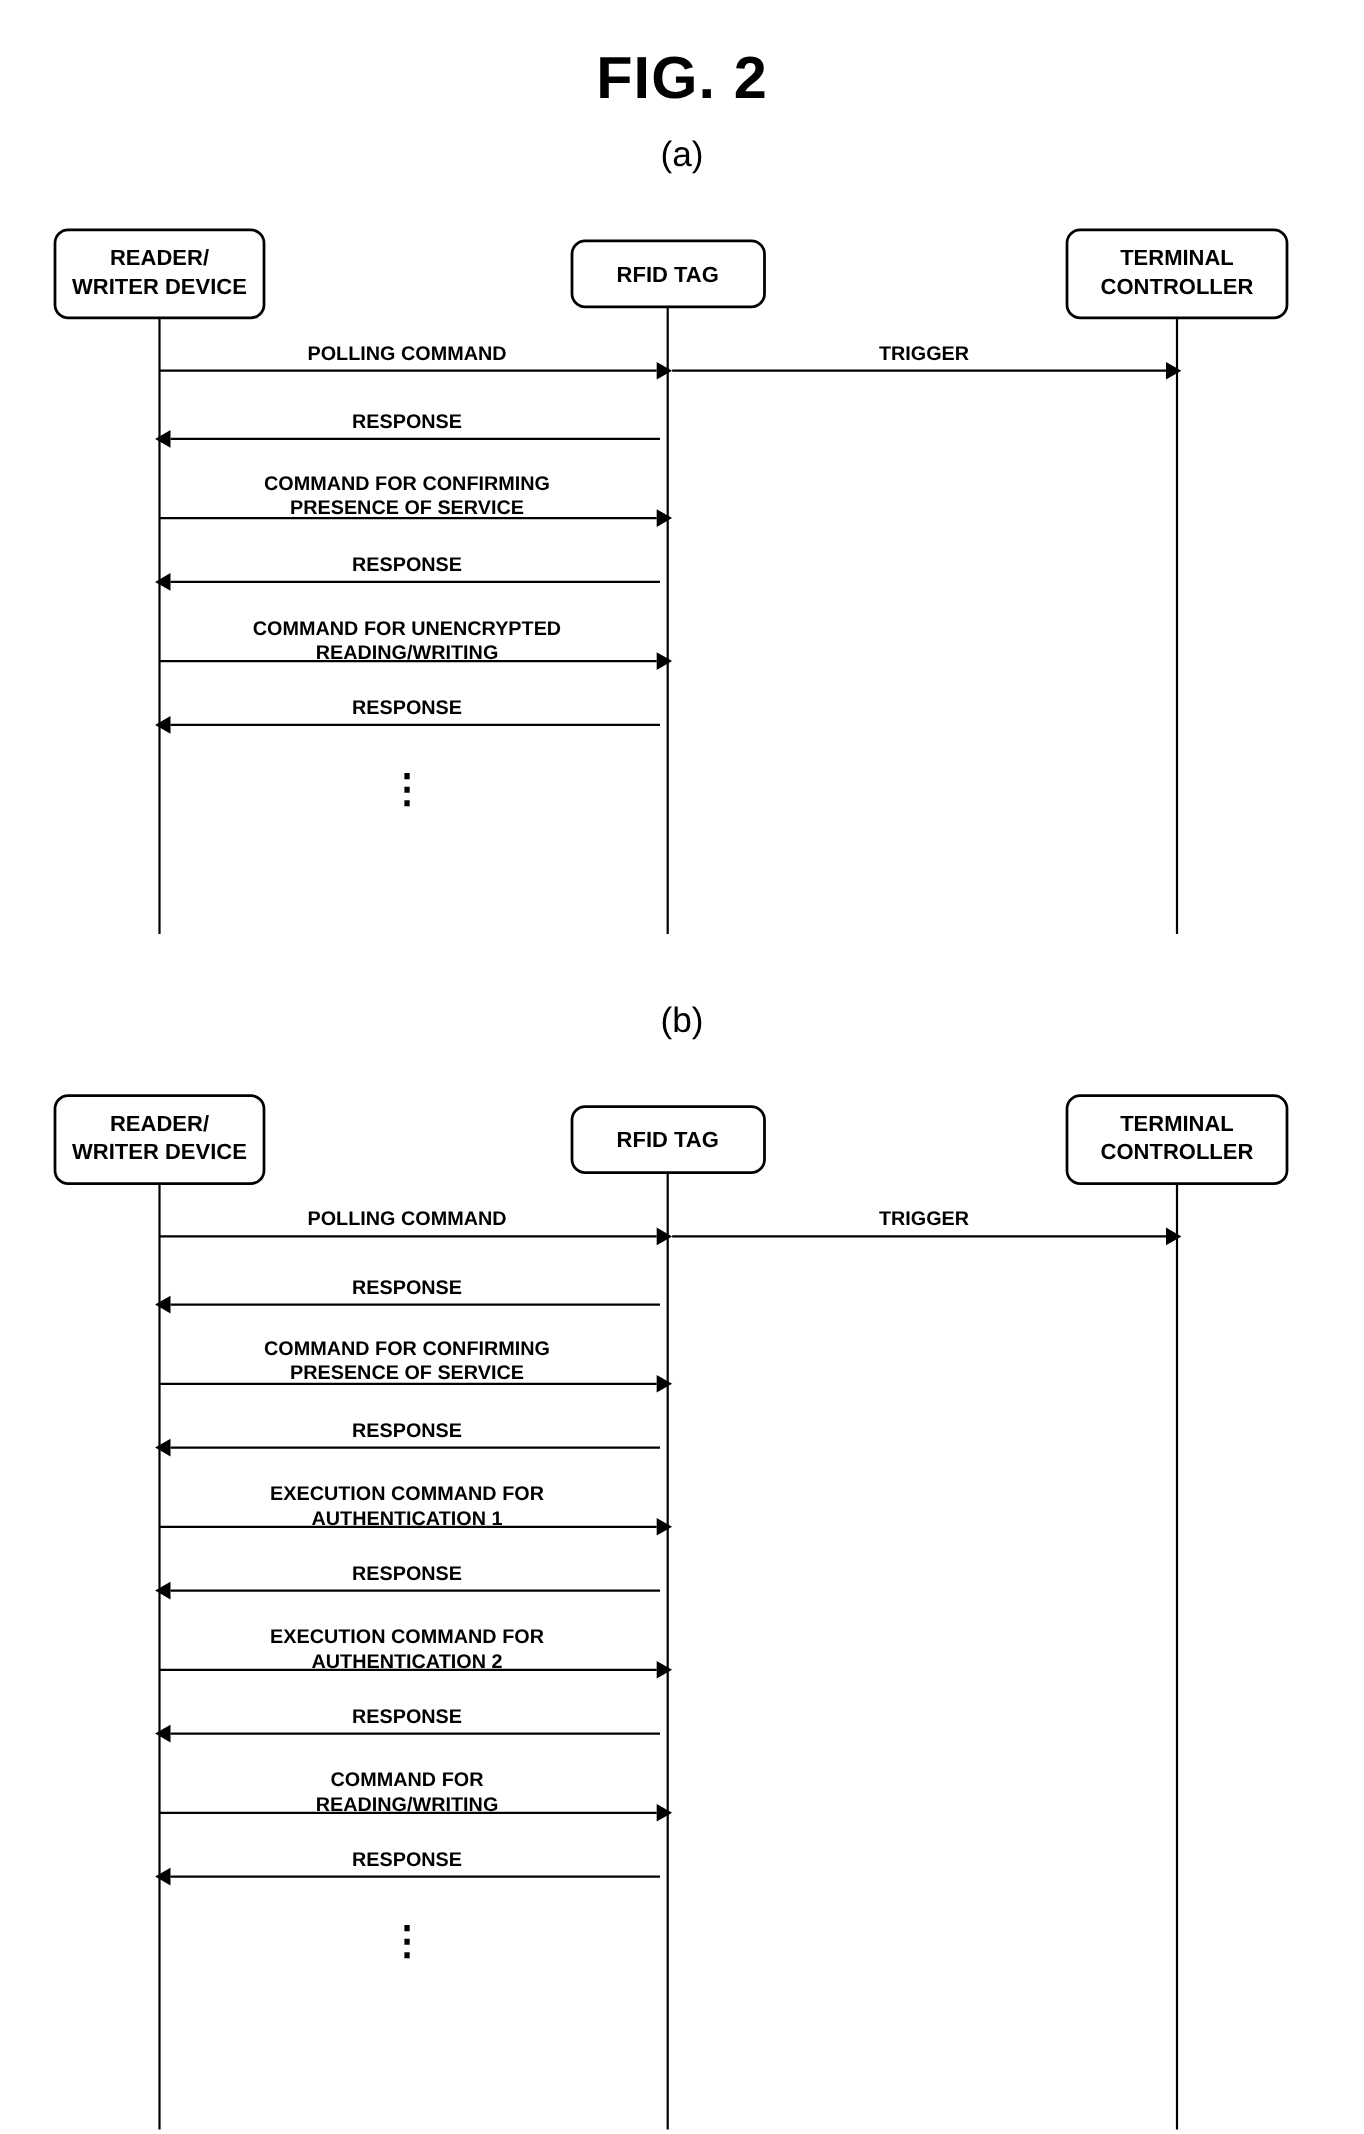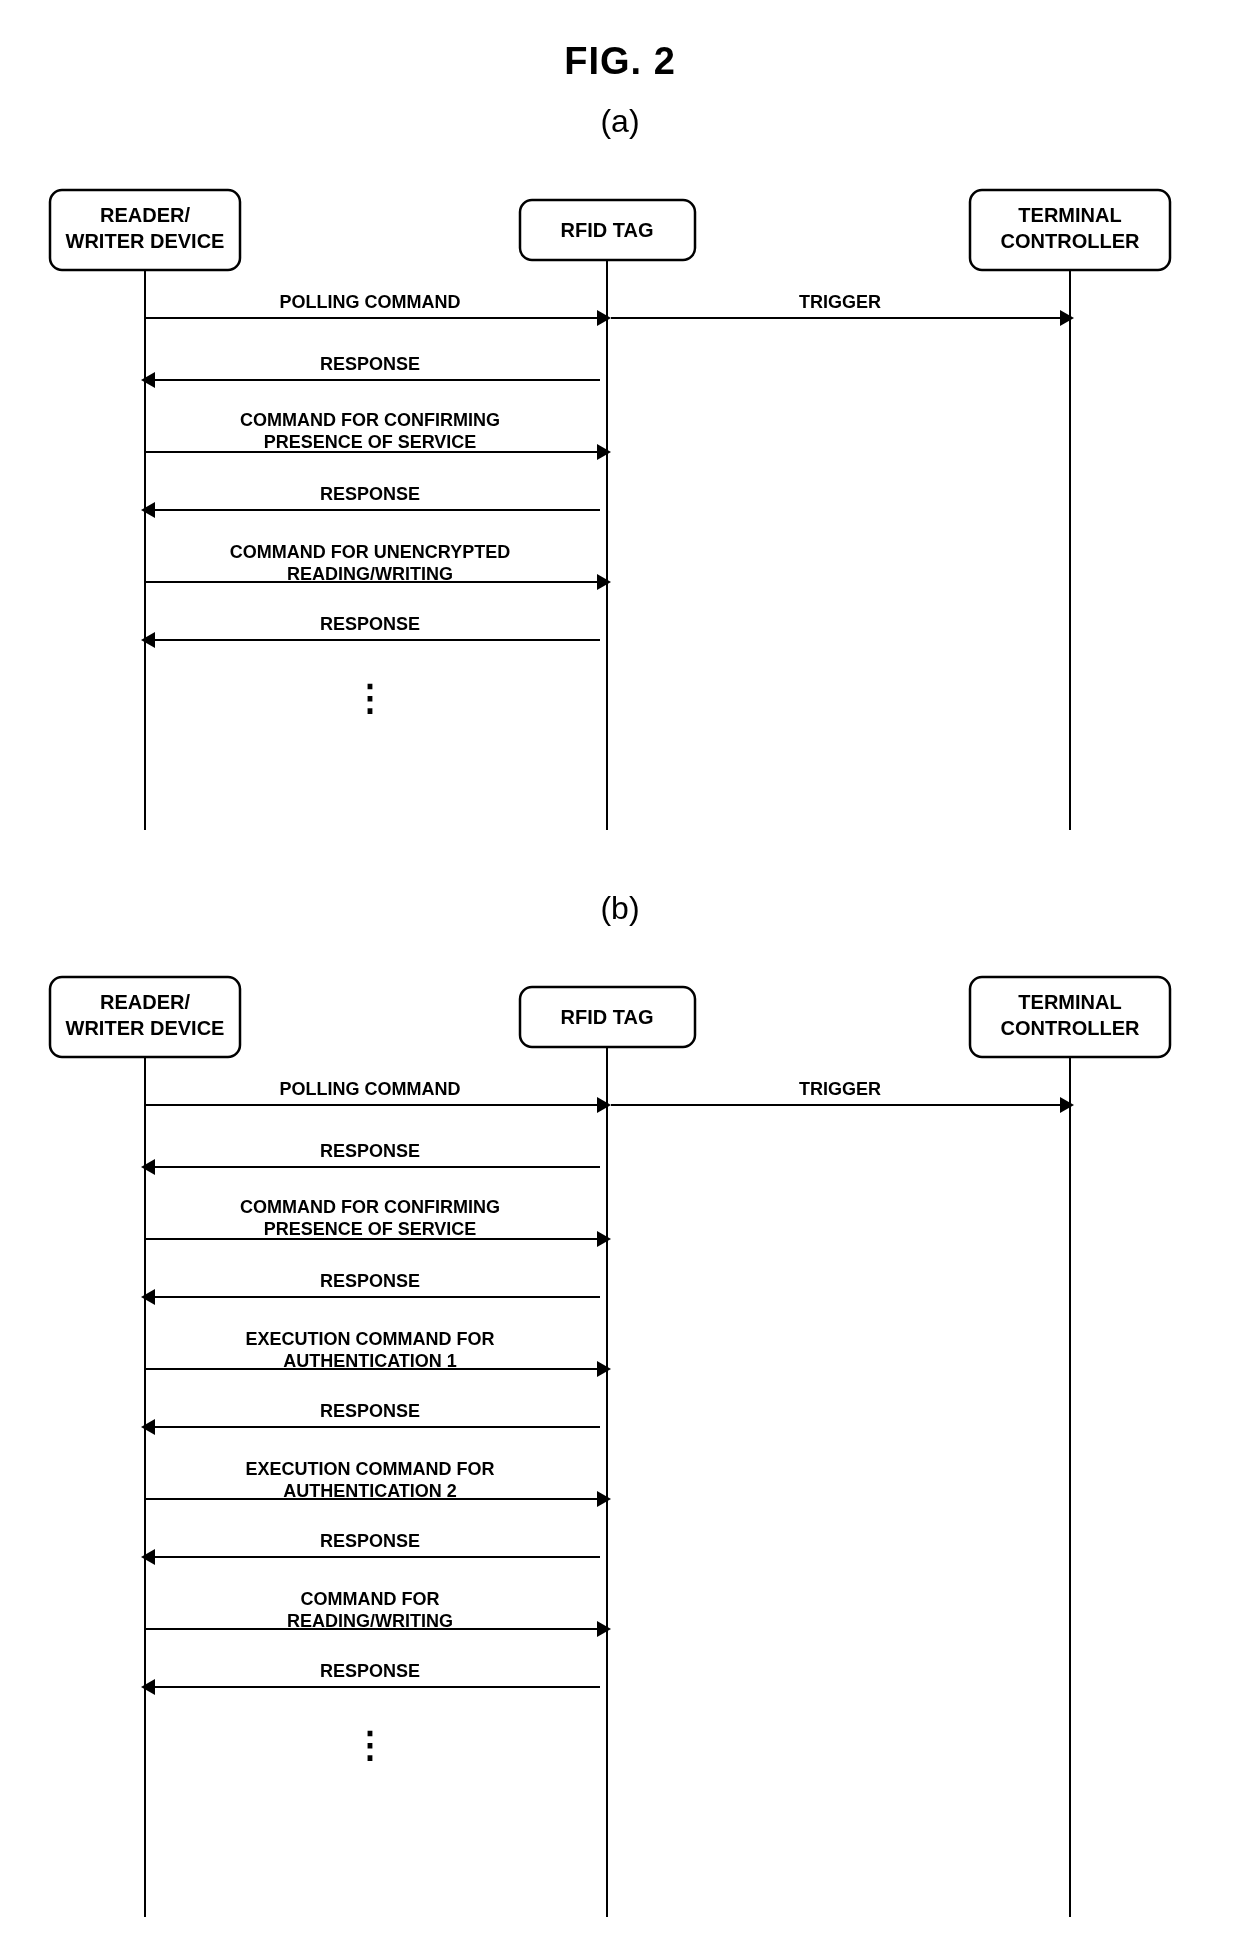--- a/index.html
+++ b/index.html
@@ -7,21 +7,21 @@
       background: #fff;
       font-family: Arial, sans-serif;
       width: 1240px;
       min-height: 1940px;
       position: relative;
       overflow-x: hidden;
     }
 
     .page-title {
       text-align: center;
-      font-size: 38px;
+      font-size: 54px;
       font-weight: bold;
       padding-top: 40px;
       padding-bottom: 20px;
       letter-spacing: 1px;
     }
 
     .section-label {
       text-align: center;
       font-size: 32px;
       font-weight: normal;

